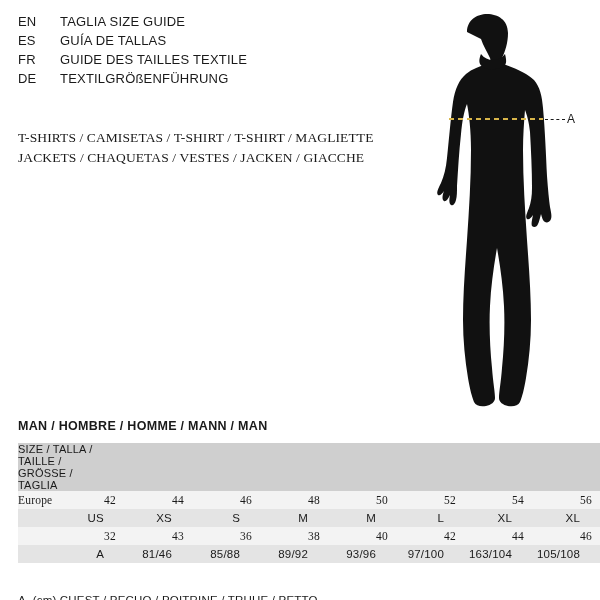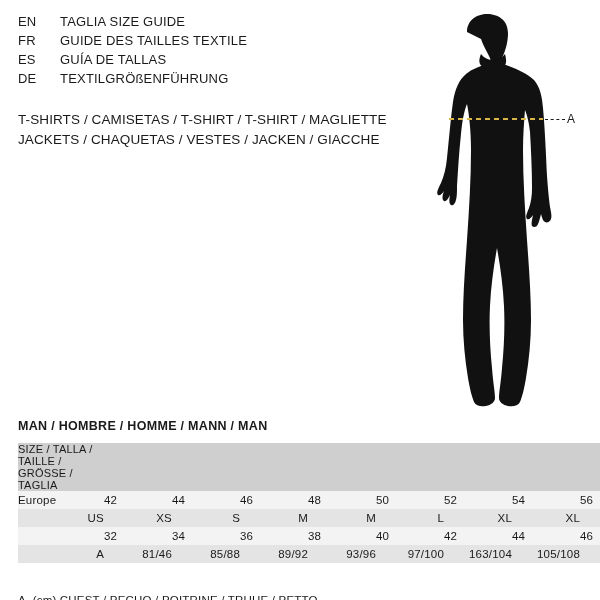--- a/index.html
+++ b/index.html
@@ -41,22 +41,23 @@
     color: #1a1a1a;
   }
   .lang-text {
     white-space: nowrap;
   }
 
   
   .cat-block {
     position: absolute;
     left: 18px;
-    top: 110px;
+    top: 128px;
     width: 360px;
+    font-family: Liberation Serif, serif;
   }
   .cat-line {
     font-size: 13.5px;
     line-height: 20px;
     white-space: nowrap;
     letter-spacing: 0.1px;
   }
 
   
   .figure-wrap {
@@ -117,20 +118,21 @@
     background: #cfcfcf;
     font-size: 11px;
     letter-spacing: 0.2px;
   }
   tr.row-alt td {
     background: #e4e4e4;
     text-align: right;
   }
   tr.row-plain td {
     background: #f3f3f3;
+    font-family: Liberation Serif, serif;
   }
   td.col-label {
     width: 86px;
     padding-left: 3px;
   }
   td.col-val {
     width: 68px;
     text-align: left;
     padding-left: 2px;
   }
@@ -148,26 +150,26 @@
 <body>
 
 <div class="page">
 
   <div class="lang-block">
     <div class="lang-row">
       <span class="lang-code">EN</span>
       <span class="lang-text">TAGLIA SIZE GUIDE</span>
     </div>
     <div class="lang-row">
+      <span class="lang-code">ES</span>
+      <span class="lang-text">GUÍA DE TALLAS</span>
+    </div>
+    <div class="lang-row">
       <span class="lang-code">FR</span>
       <span class="lang-text">GUIDE DES TAILLES TEXTILE</span>
-    </div>
-    <div class="lang-row">
-      <span class="lang-code">ES</span>
-      <span class="lang-text">GUÍA DE TALLAS</span>
     </div>
     <div class="lang-row">
       <span class="lang-code">DE</span>
       <span class="lang-text">TEXTILGRÖßENFÜHRUNG</span>
     </div>
   </div>
 
   <div class="cat-block">
     <div class="cat-line">T-SHIRTS / CAMISETAS / T-SHIRT / T-SHIRT / MAGLIETTE</div>
     <div class="cat-line">JACKETS / CHAQUETAS / VESTES / JACKEN / GIACCHE</div>
@@ -275,21 +277,21 @@
           <td class="col-val">M</td>
           <td class="col-val">M</td>
           <td class="col-val">L</td>
           <td class="col-val">XL</td>
           <td class="col-val">XL</td>
           <td class="col-val">XXL</td>
         </tr>
         <tr class="row-plain">
           <td class="col-label"></td>
           <td class="col-val">32</td>
-          <td class="col-val">34</td>
+          <td class="col-val">43</td>
           <td class="col-val">36</td>
           <td class="col-val">38</td>
           <td class="col-val">40</td>
           <td class="col-val">42</td>
           <td class="col-val">44</td>
           <td class="col-val">46</td>
         </tr>
         <tr class="row-alt">
           <td class="col-label">A</td>
           <td class="col-val">81/46</td>

